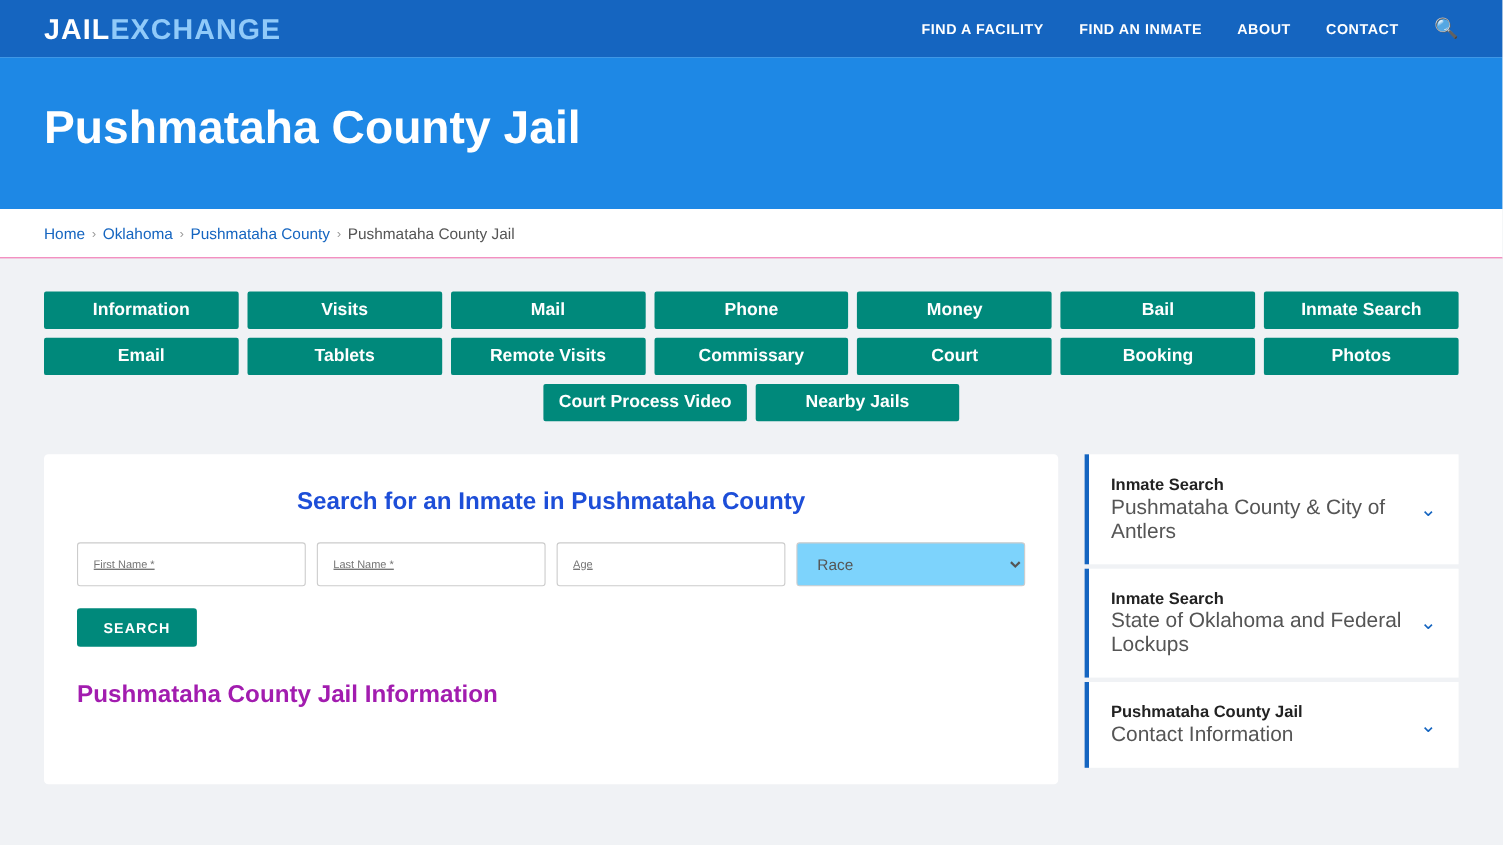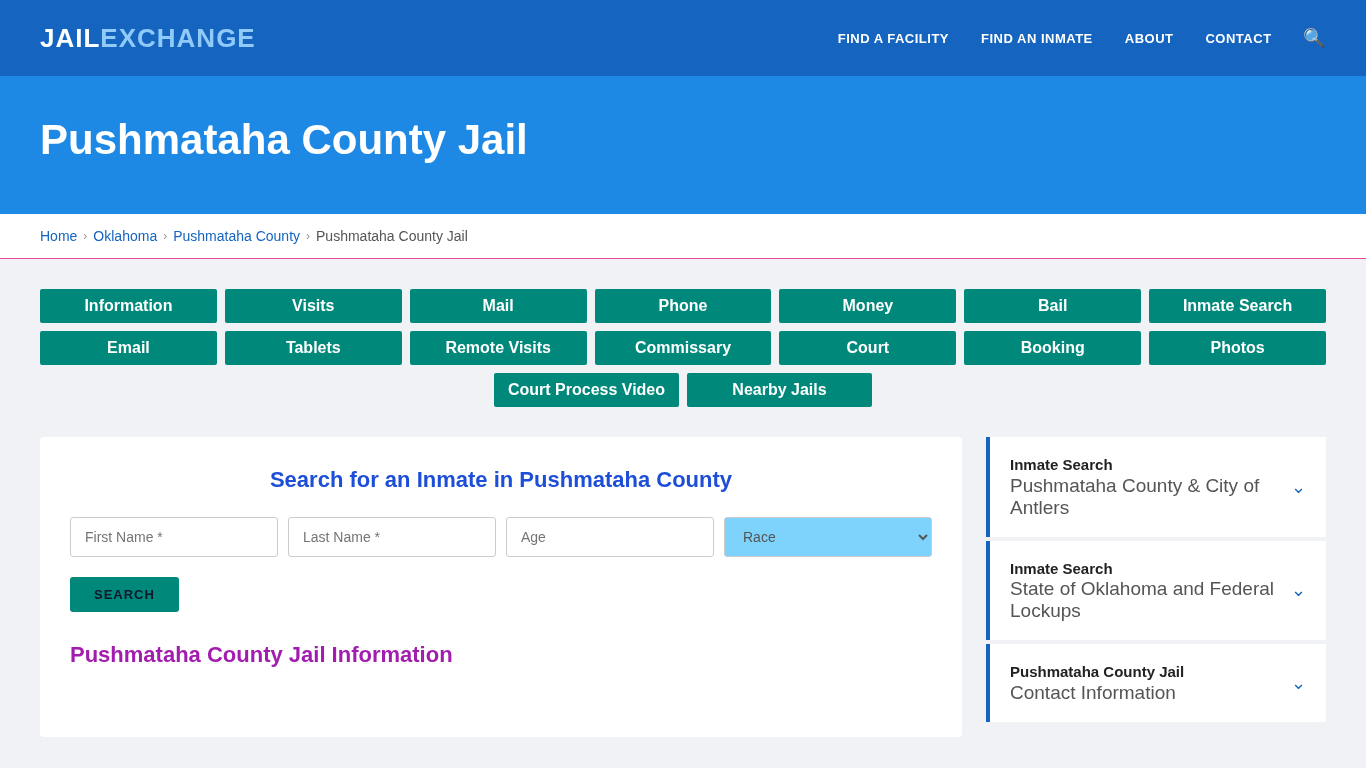--- a/index.html
+++ b/index.html
@@ -5,21 +5,21 @@
     * { margin: 0; padding: 0; box-sizing: border-box; }
     body { font-family: Arial, sans-serif; background: #f0f2f5; color: #333; }
 
     
     .header {
       background: #1565c0;
       display: flex;
       align-items: center;
       justify-content: space-between;
       padding: 0 40px;
-      height: 76px;
+      height: 52px;
     }
     .logo {
       font-size: 26px;
       font-weight: 900;
       color: #fff;
       letter-spacing: 1px;
     }
     .logo span {
       color: #fff;
     }
@@ -138,36 +138,37 @@
       flex-wrap: wrap;
       gap: 10px;
       margin-bottom: 20px;
     }
     .search-form input {
       flex: 1;
       min-width: 130px;
       padding: 10px 14px;
       border: 1px solid #ccc;
       border-radius: 3px;
-      font-size: 14px;
+      font-size: 10px;
       color: #555;
+      text-decoration: underline;
     }
     .search-form select {
       flex: 1;
       min-width: 130px;
       padding: 10px 14px;
       border: 1px solid #ccc;
       border-radius: 3px;
       font-size: 14px;
       color: #555;
       background: #7dd3fc;
     }
     .search-btn {
       background: #00897b;
-      color: #0f172a;
+      color: #ffffff;
       border: none;
       padding: 10px 24px;
       font-size: 13px;
       font-weight: 700;
       letter-spacing: 1px;
       cursor: pointer;
       border-radius: 3px;
     }
 
     .info-title {

